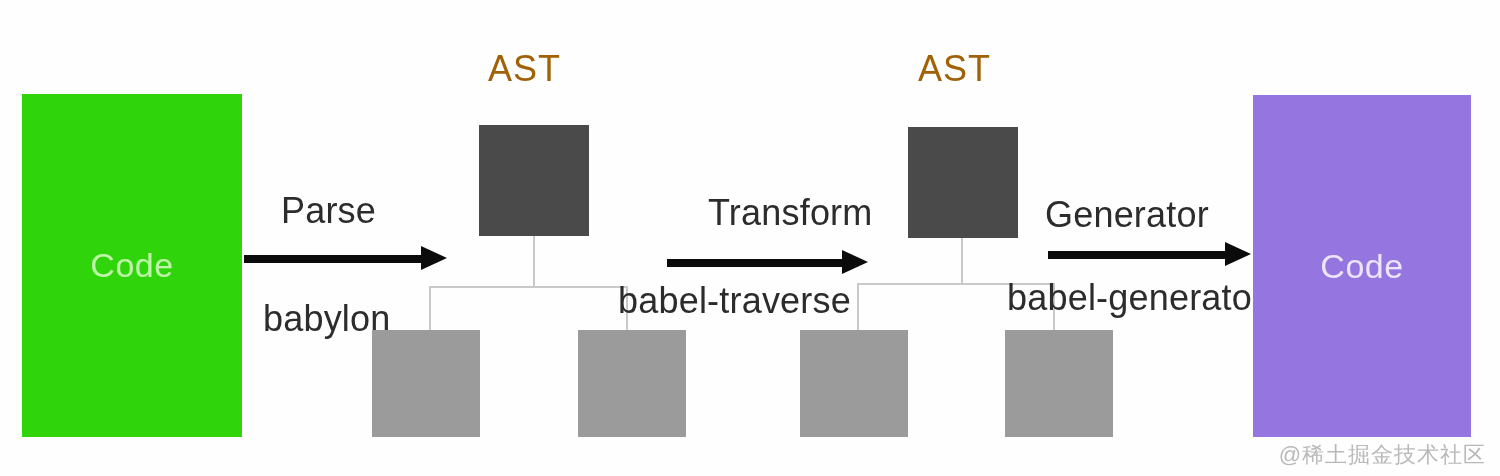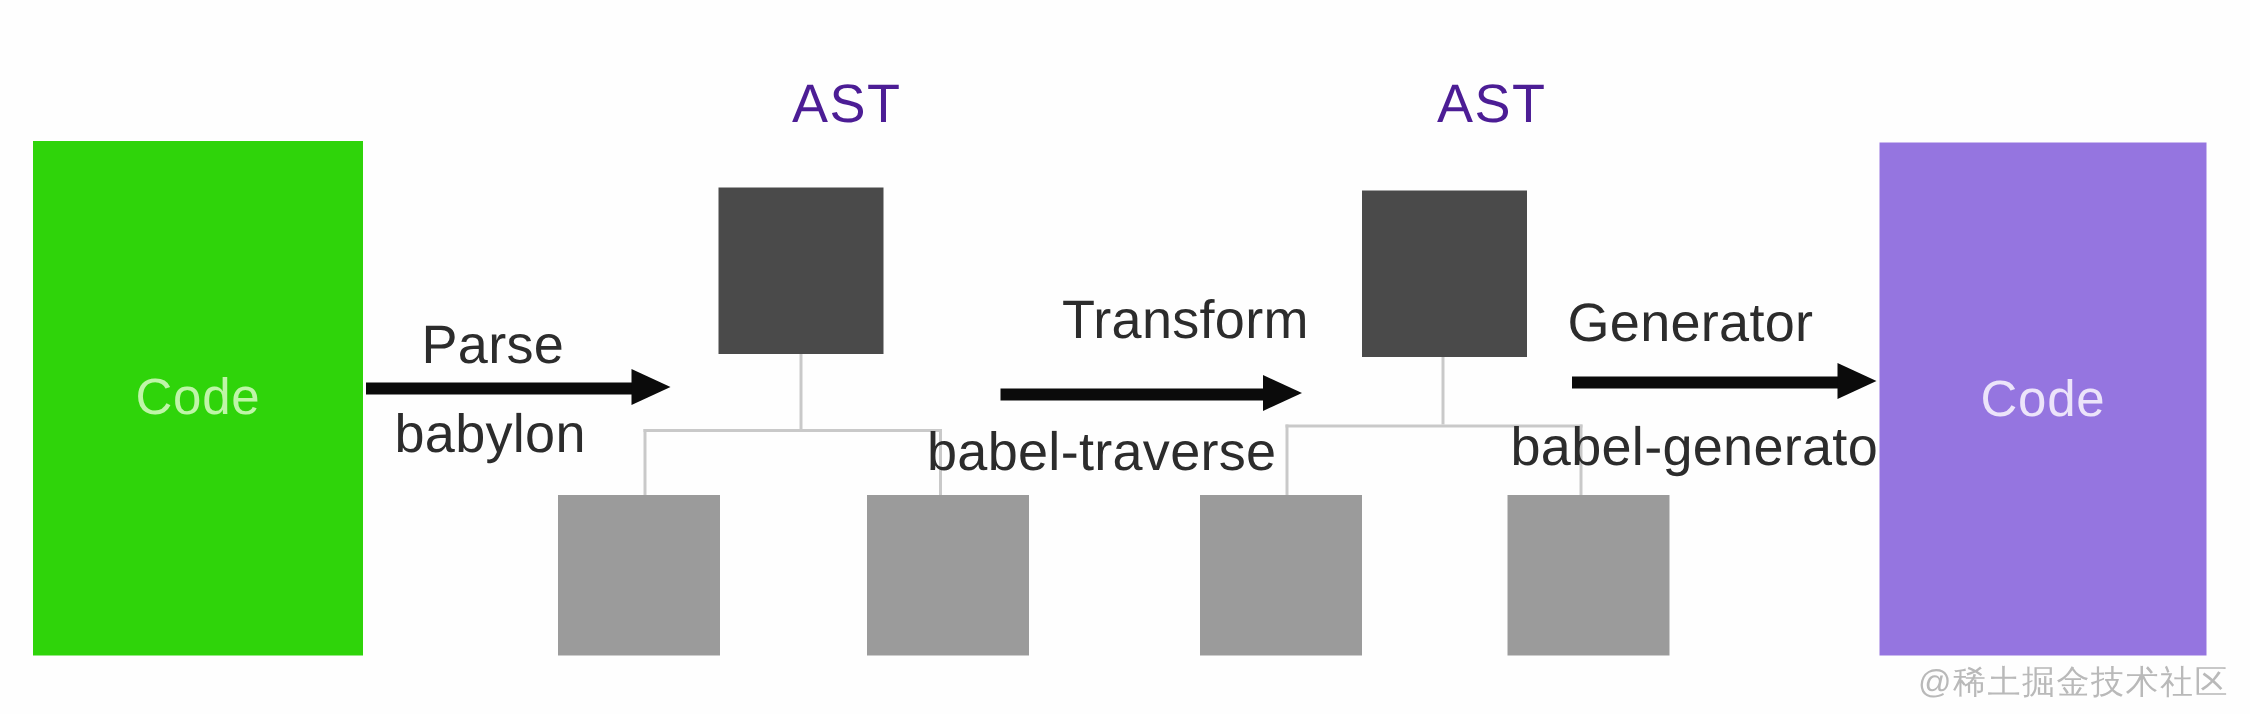--- a/index.html
+++ b/index.html
@@ -38,24 +38,23 @@
     width: 218px; height: 342px;
     background: #9575e0;
     color: #ece4fa;
   }
 
   
   .ast-group { position: absolute; }
   .ast-label {
     position: absolute;
     font-size: 36px;
-    color: #4c1d95;
+    color: #a16207;
     letter-spacing: 1px;
     white-space: nowrap;
-    margin-left: 40px;
   }
   .node-root {
     position: absolute;
     width: 110px; height: 111px;
     background: #4a4a4a;
   }
   .node-child {
     position: absolute;
     width: 108px; height: 107px;
     background: #9b9b9b;
@@ -113,28 +112,28 @@
 </style>
 </head>
 <body>
 
 <div id="canvas">
 
   <div id="code-source" class="code-block">
     <span>Code</span>
   </div>
 
-  <div class="label-above" style="left:281px; top:209px;">Parse</div>
+  <div class="label-above" style="left:281px; top:190px;">Parse</div>
 
   <div class="arrow" style="left:244px; top:252px; width:203px;">
     <div class="shaft" style="width:179px;"></div>
     <div class="head" style="left:177px;"></div>
   </div>
 
-  <div class="label-below" style="left:263px; top:268px;">babylon</div>
+  <div class="label-below" style="left:263px; top:298px;">babylon</div>
 
   <div class="ast-group">
     <div class="ast-label" style="left:488px; top:48px;">AST</div>
 
     <div class="node-root" style="left:479px; top:125px;"></div>
 
     <div class="edge-v" style="left:533px; top:236px; height:50px;"></div>
 
     <div class="edge-h" style="left:429px; top:286px; width:199px;"></div>
 

